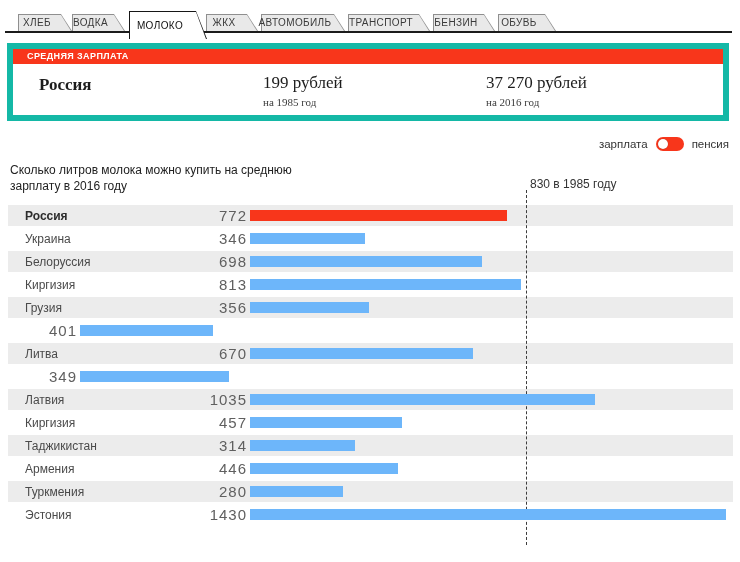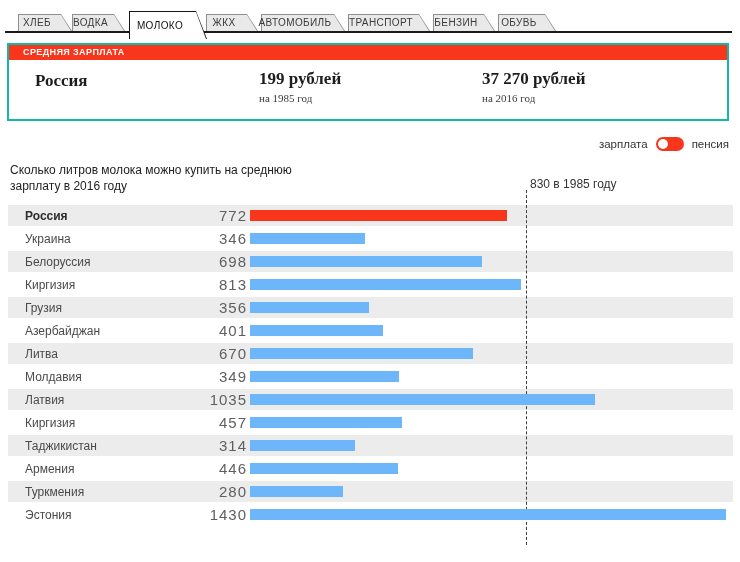--- a/index.html
+++ b/index.html
@@ -19,29 +19,29 @@
     clip-path: polygon(0 0, calc(100% - 10px) 0, 100% 100%, 0 100%); }
   .tab .lbl { position:absolute; inset:0; padding-right:16px; display:flex; align-items:center; justify-content:center;
     font-size:10px; letter-spacing:.4px; color:#3a3a3a; white-space:nowrap; }
   .tab.active { top:11px; height:28px; z-index:3; }
   .tab.active .shape { background:#161616; }
   .tab.active .shape-fill { background:#ffffff; bottom:0; }
   .tab.active .lbl { color:#111; }
 
   
   .salary-card { position:absolute; left:7px; top:43px; width:722px; height:78px;
-    background:#fff; border:2px solid #14b8a6; }
+    background:#fff; border:6px solid #14b8a6; }
   .salary-band { position:absolute; left:0; top:0; right:0; height:15px; background:#f8361b;
     color:#fff; font-size:9px; font-weight:bold; letter-spacing:.4px; line-height:15px; padding-left:14px; }
   .salary-country { position:absolute; left:26px; top:26px;
     font-family:"Liberation Serif", serif; font-weight:bold; font-size:17px; color:#1d1d1d; }
   .salary-col { position:absolute; top:24px; }
   .salary-col.c1985 { left:250px; }
   .salary-col.c2016 { left:473px; }
-  .salary-value { font-family:"Liberation Serif", serif; font-weight:bold; font-size:17px; color:#1d1d1d; }
+  .salary-value { font-family:"Liberation Serif", serif; font-weight:normal; font-size:17px; color:#1d1d1d; }
   .salary-caption { font-family:"Liberation Serif", serif; font-size:11px; color:#3c3c3c; margin-top:3px; }
 
   
   .toggle-row { position:absolute; top:137px; right:11px; display:flex; align-items:center; gap:8px; }
   .toggle-label { font-size:11.5px; color:#333; }
   .toggle-pill { position:relative; width:28px; height:14px; border-radius:8px; background:#f8361b; cursor:pointer; }
   .toggle-knob { position:absolute; left:2px; top:2px; width:10px; height:10px; border-radius:50%;
     background:#fff; box-shadow:0 0 1px rgba(0,0,0,.45); }
 
   
@@ -165,35 +165,33 @@
     </span>
   </div>
       <div class="row">
     <span class="row-label">Грузия</span>
     <span class="row-value">356</span>
     <span class="bar-area">
       <span class="bar" style="width: 119px;"></span>
     </span>
   </div>
       <div class="row">
-    <span class="row-label">Азербайджан</span>
     <span class="row-value">401</span>
     <span class="bar-area">
       <span class="bar" style="width: 133px;"></span>
     </span>
   </div>
       <div class="row">
     <span class="row-label">Литва</span>
     <span class="row-value">670</span>
     <span class="bar-area">
       <span class="bar" style="width: 223px;"></span>
     </span>
   </div>
       <div class="row">
-    <span class="row-label">Молдавия</span>
     <span class="row-value">349</span>
     <span class="bar-area">
       <span class="bar" style="width: 149px;"></span>
     </span>
   </div>
       <div class="row">
     <span class="row-label">Латвия</span>
     <span class="row-value">1035</span>
     <span class="bar-area">
       <span class="bar" style="width: 345px;"></span>

